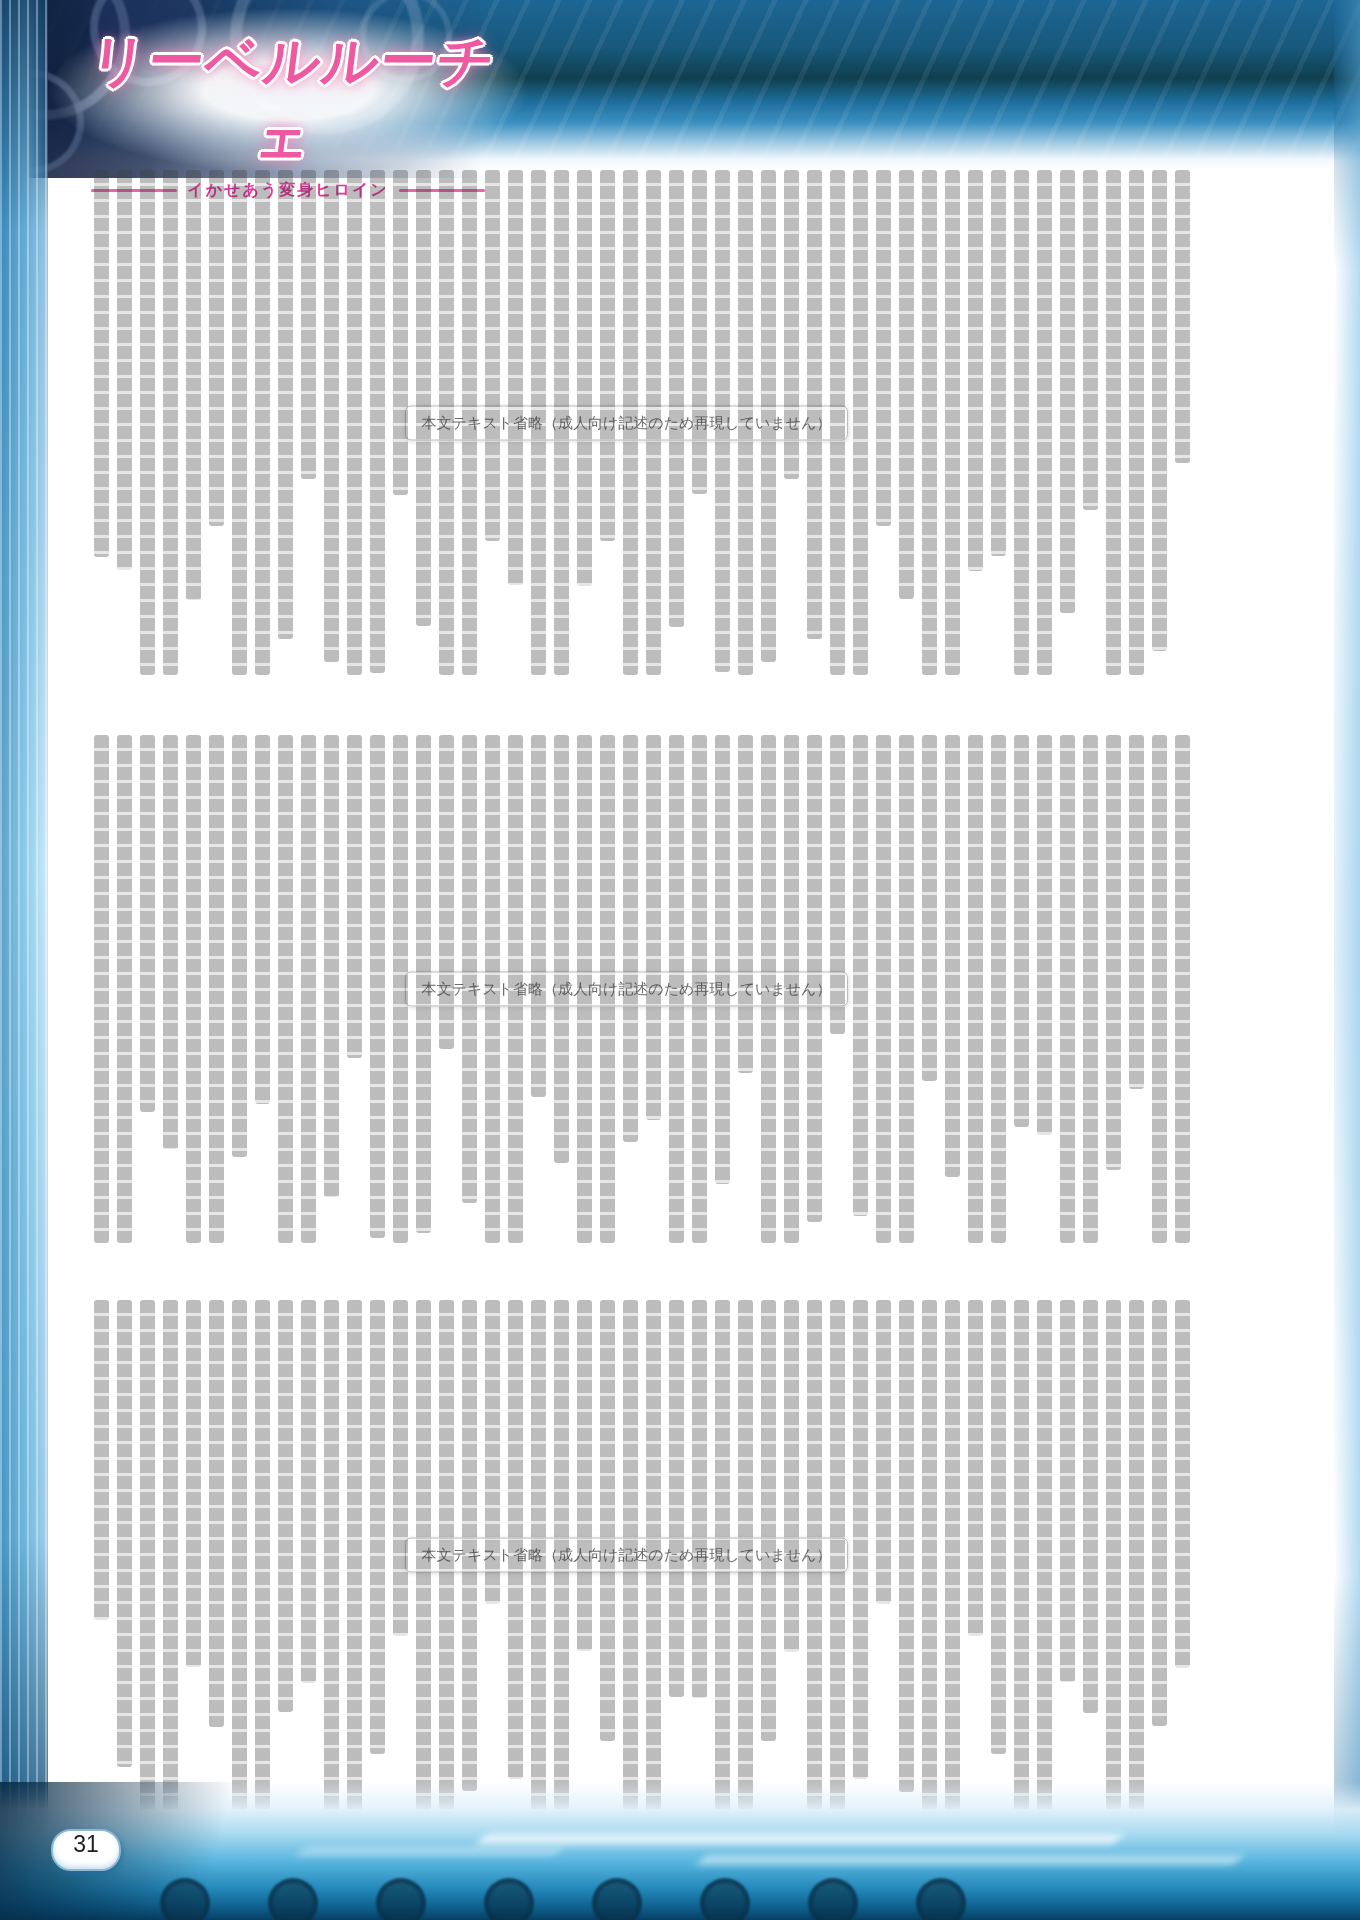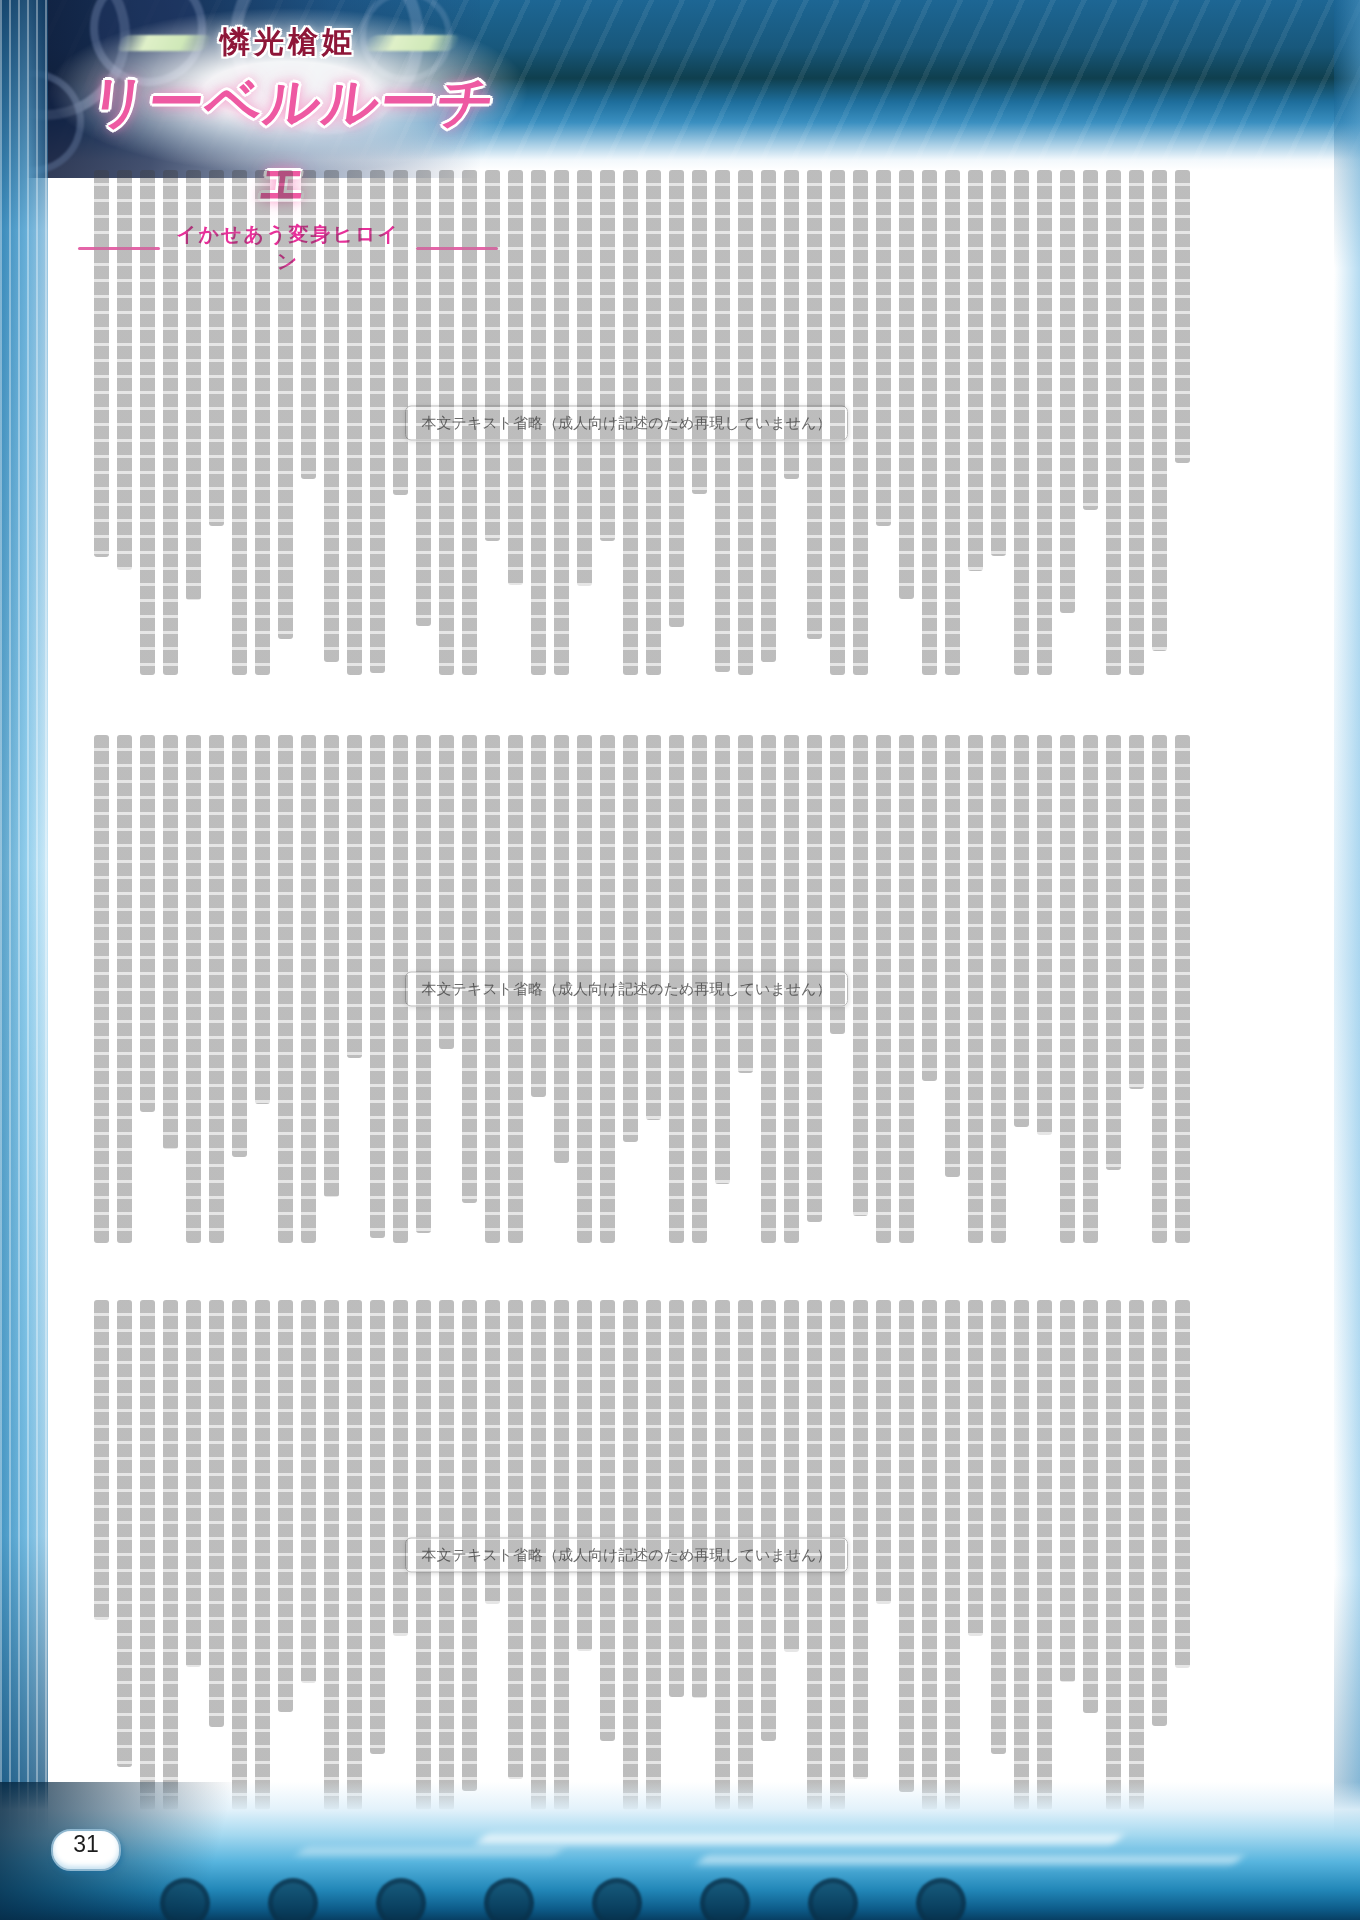--- a/index.html
+++ b/index.html
@@ -69,21 +69,21 @@
   }
   .logo-main{
     position:relative;margin-top:2px;font-size:56px;font-weight:bold;letter-spacing:1px;
     color:#ee59a2;transform:skewX(-7deg);
     text-shadow:-3px 0 #fff,3px 0 #fff,0 -3px #fff,0 3px #fff,
       -2px -2px #fff,2px 2px #fff,-2px 2px #fff,2px -2px #fff,
       0 0 10px rgba(255,150,200,0.95), 0 0 18px rgba(240,80,160,0.8);
   }
   .logo-tagline{position:relative;margin-top:4px;display:flex;align-items:center;justify-content:center;gap:10px;}
   .tl-line{display:inline-block;width:86px;height:3px;border-radius:2px;background:#e465a8;}
-  .tl-text{font-size:20px;font-weight:bold;color:#e8309a;letter-spacing:2px;
+  .tl-text{font-size:16px;font-weight:bold;color:#e8309a;letter-spacing:2px;
     text-shadow:0 0 4px rgba(255,255,255,0.9);}
 
   
   .text-band{
     position:absolute;left:63px;width:1127px;
     display:flex;flex-direction:row-reverse;justify-content:flex-start;
     align-items:flex-start;gap:8px;
   }
   .band-1{top:170px;height:505px;}
   .band-2{top:735px;height:508px;}
@@ -144,25 +144,20 @@
       <div class="gear g4"></div>
       <div class="gear g5"></div>
     </div>
   </div>
 
   <div class="left-strip"></div>
   <div class="right-strip"></div>
 
   <div class="logo">
     <div class="logo-glow"></div>
-    <div class="logo-series-row">
-      <span class="swirl"></span>
-      <span class="logo-series">憐光槍姫</span>
-      <span class="swirl"></span>
-    </div>
     <div class="logo-main">リーベルルーチェ</div>
     <div class="logo-tagline">
       <span class="tl-line"></span>
       <span class="tl-text">イかせあう変身ヒロイン</span>
       <span class="tl-line"></span>
     </div>
   </div>
 
   <div class="text-band band-1">
     <div class="redact-notice">本文テキスト省略（成人向け記述のため再現していません）</div>

